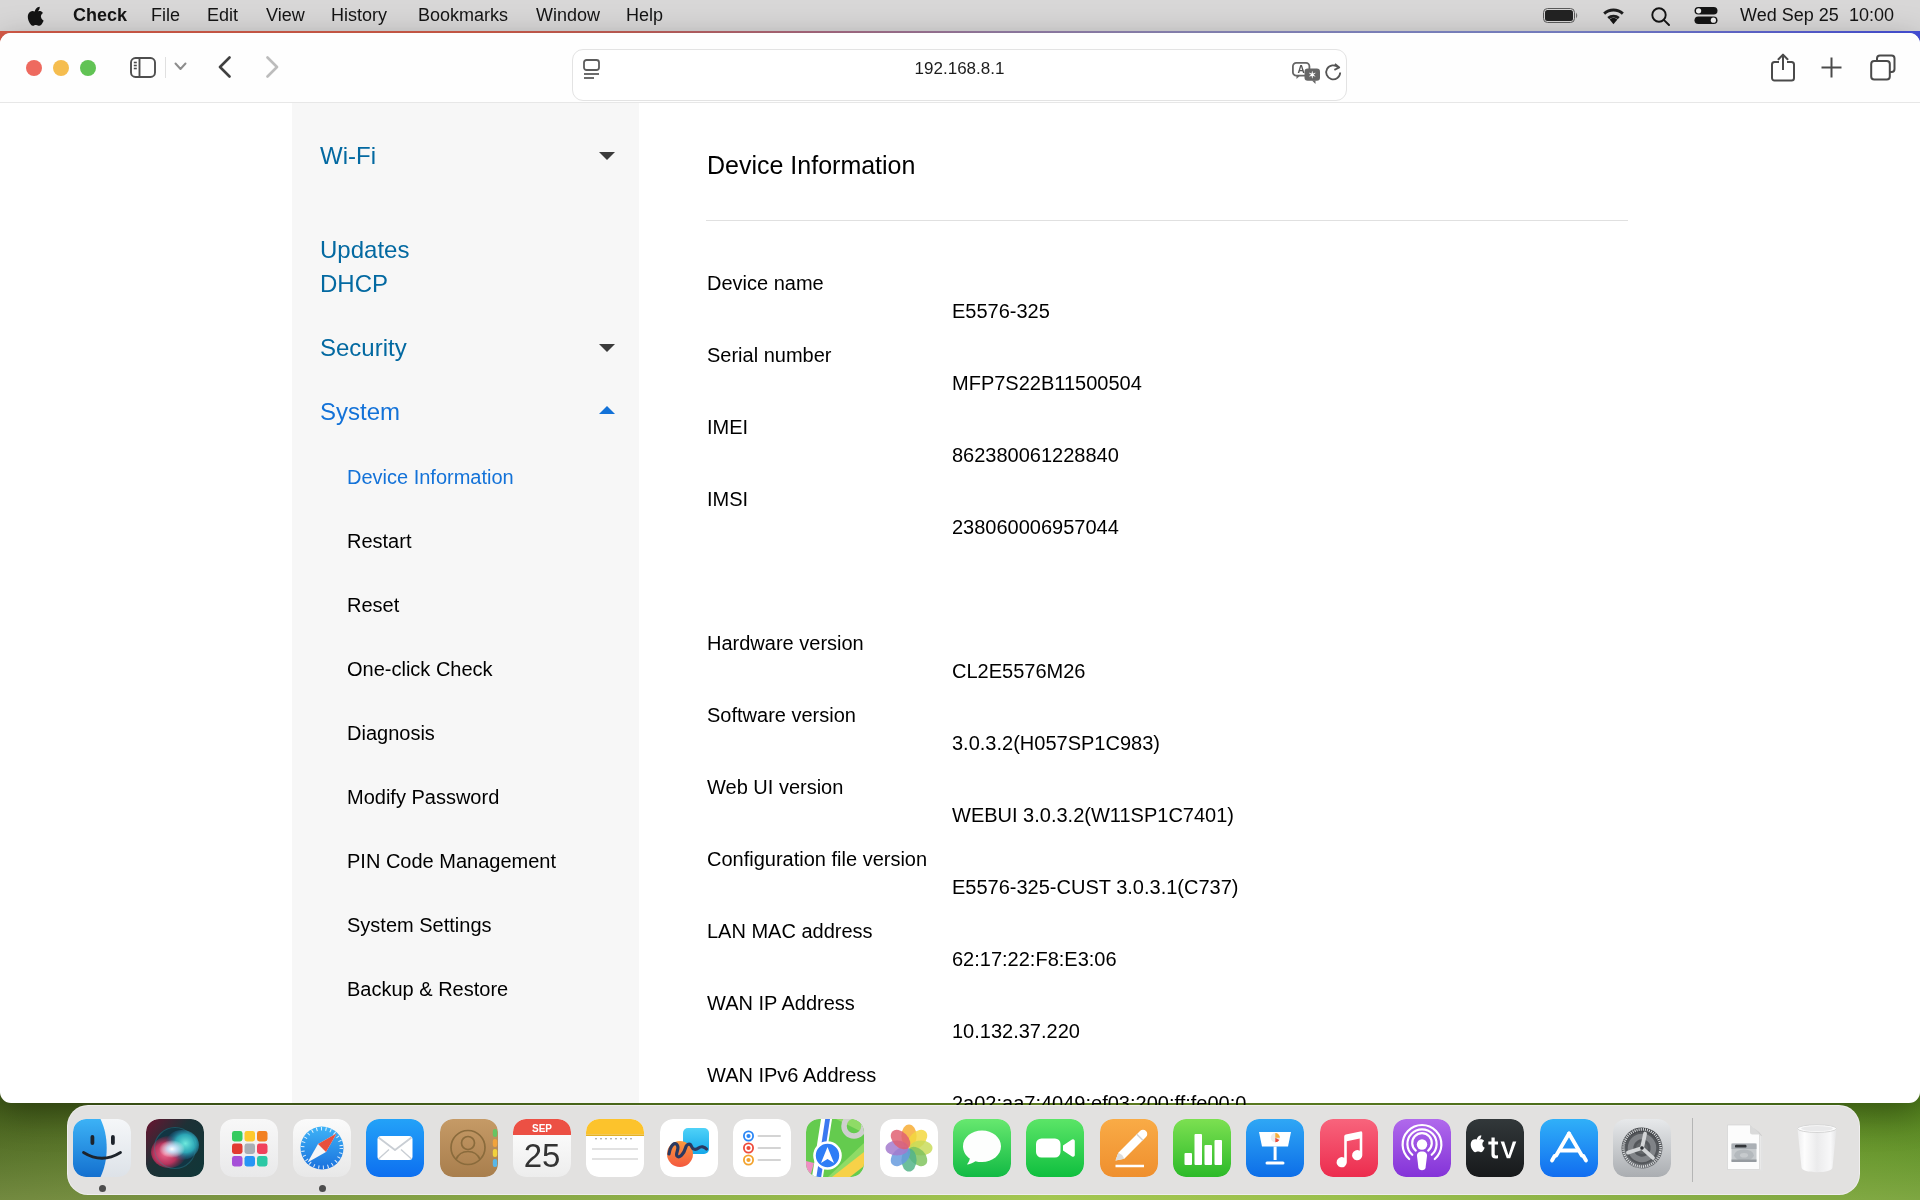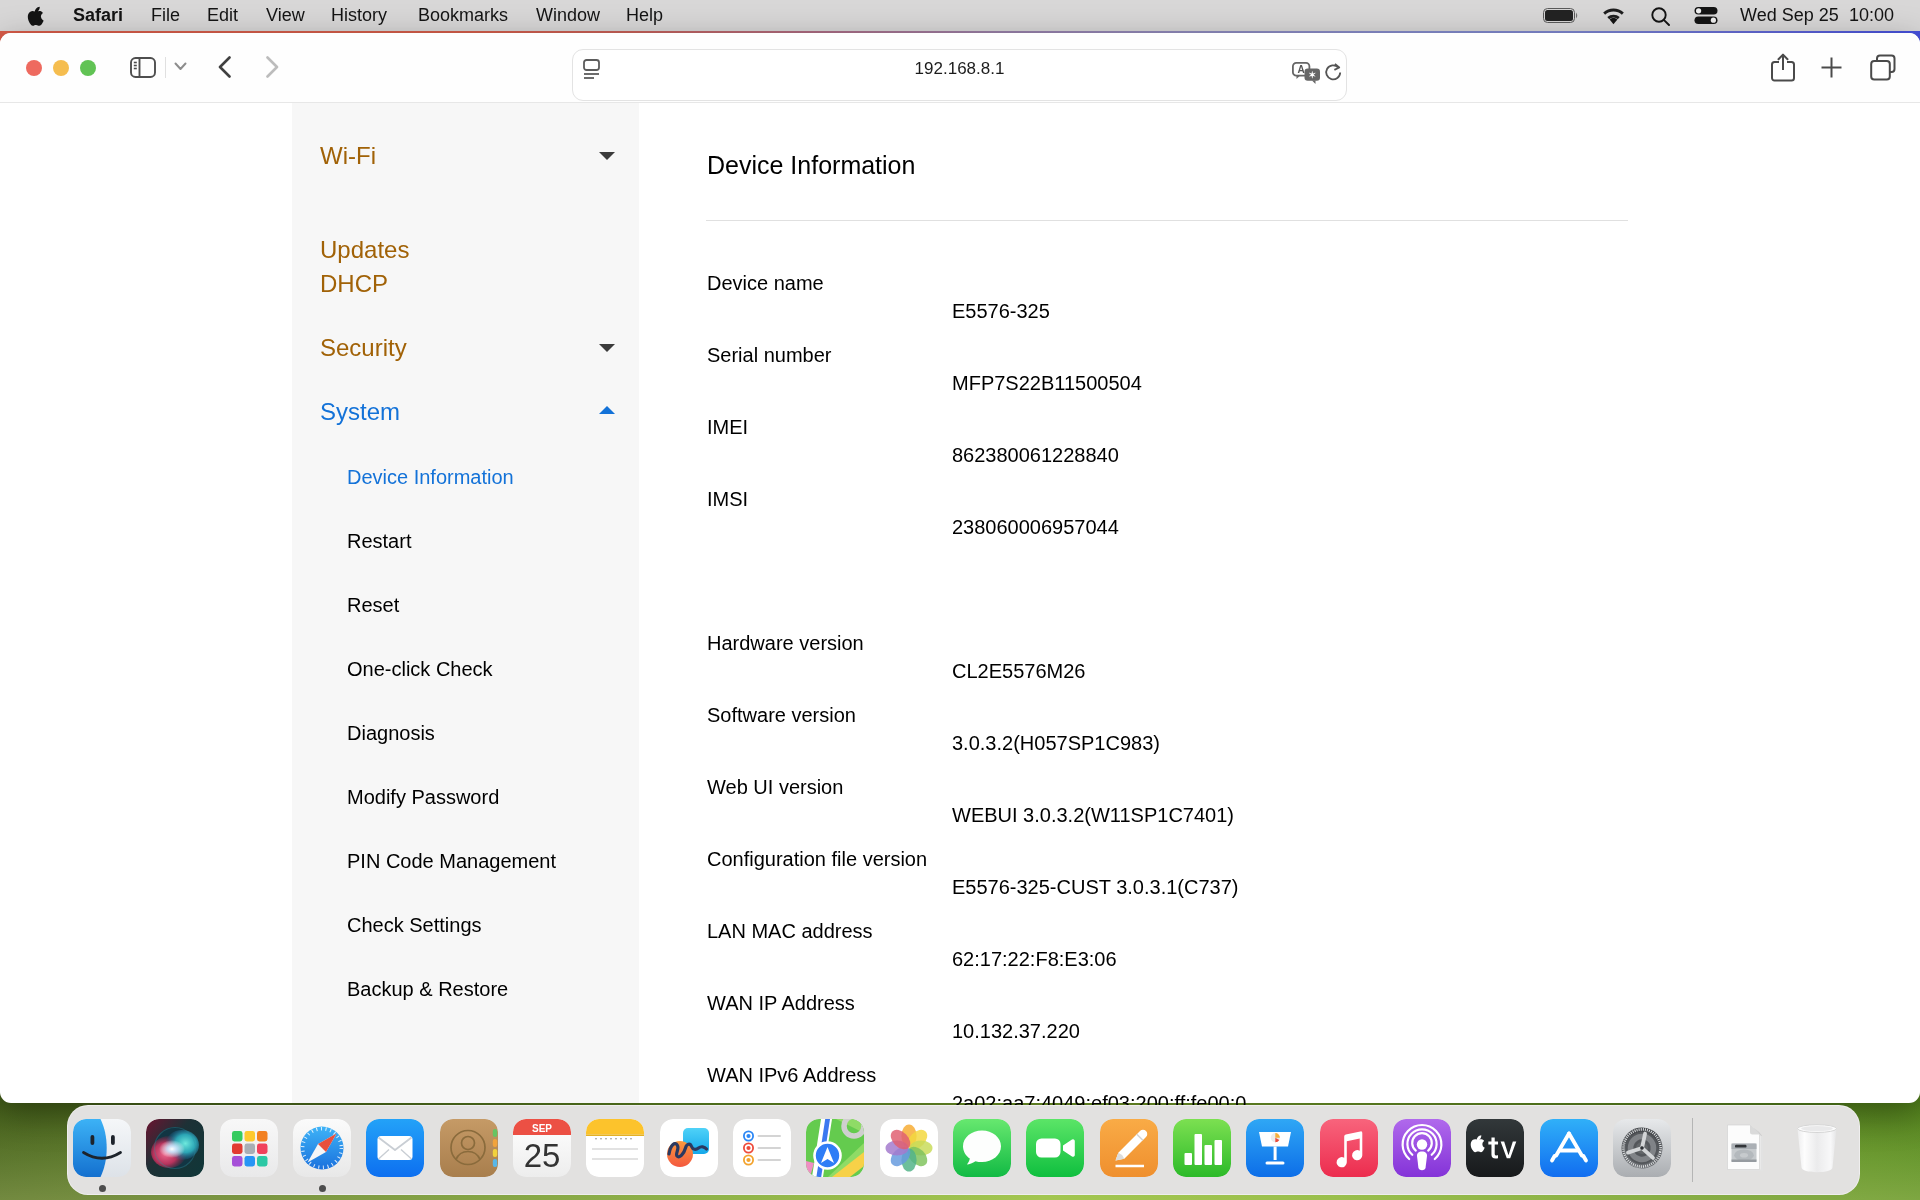--- a/index.html
+++ b/index.html
@@ -24,21 +24,21 @@
   #window { left:0; top:33px; width:1920px; height:1070px; background:#fff; border-radius:11px; box-shadow:0 10px 35px rgba(0,0,0,0.35); }
 
   
   #toolbar { position:absolute; left:0; top:0; width:1920px; height:70px; background:#fefefe; border-bottom:1px solid #e7e7e7; border-radius:11px 11px 0 0; }
   .tl { position:absolute; top:27px; width:16px; height:16px; border-radius:50%; }
   #urlbar { position:absolute; left:572px; top:16px; width:775px; height:52px; background:#fff; border:1px solid #e3e3e3; border-radius:11px; }
   #urltext { position:absolute; left:0; top:0; width:100%; height:38px; line-height:38px; text-align:center; font-size:17px; color:#1c1c1c; }
 
   
   #sidebar { position:absolute; left:292px; top:70px; width:347px; height:1000px; background:#f7f7f7; }
-  .nav1 { position:absolute; left:28px; font-size:24px; color:#a16207; }
+  .nav1 { position:absolute; left:28px; font-size:24px; color:#0369a1; }
   .nav2 { position:absolute; left:55px; font-size:20px; color:#000; }
   .blue { color:#1372d8 !important; }
   .caret { position:absolute; width:0; height:0; border-left:8px solid transparent; border-right:8px solid transparent; }
   .caret.down { border-top:8px solid #3b3b3b; }
   .caret.up { border-bottom:8px solid #1372d8; }
   .row { position:absolute; left:67px; width:1100px; font-size:20px; color:#000; }
   .row .val { position:absolute; left:245px; top:16px;margin-top:12px; }
 
   
   #dock { left:67px; top:1105px; width:1793px; height:90px; background:#e2e1e0; border-radius:21px; border:1px solid rgba(255,255,255,0.45); }
@@ -48,21 +48,21 @@
 </style>
 </head>
 <body>
 <div id="wall-top" class="abs"></div>
 <div id="wall-bottom" class="abs"></div>
 
 <div id="menubar" class="abs">
   <svg class="mi" style="left:27px; top:6px;" width="17" height="20" viewBox="0 0 17 20">
     <path fill="#141414" d="M11.4 4.8c.9-1.1 1.5-2.6 1.3-4.1-1.3.1-2.8.9-3.7 2-.8.9-1.5 2.5-1.3 3.9 1.4.1 2.8-.7 3.7-1.8z M13.9 10.6c0-2.4 2-3.6 2.1-3.7-1.1-1.7-2.9-1.9-3.5-1.9-1.5-.2-2.9.9-3.7.9-.8 0-1.9-.9-3.2-.8-1.6 0-3.1 1-4 2.4-1.7 3-.4 7.4 1.2 9.8.8 1.2 1.8 2.5 3.1 2.4 1.2-.1 1.7-.8 3.2-.8 1.5 0 1.9.8 3.2.8 1.3 0 2.2-1.2 3-2.4.9-1.4 1.3-2.7 1.3-2.8-.1 0-2.6-1-2.7-3.9z"></path>
   </svg>
-  <span class="mi bold" style="left:73px;">Safari</span>
+  <span class="mi bold" style="left:73px;">Check</span>
   <span class="mi" style="left:151px;">File</span>
   <span class="mi" style="left:207px;">Edit</span>
   <span class="mi" style="left:266px;text-align:right;">View</span>
   <span class="mi" style="left:331px;">History</span>
   <span class="mi" style="left:418px;">Bookmarks</span>
   <span class="mi" style="left:536px;">Window</span>
   <span class="mi" style="left:626px;">Help</span>
 
   <svg class="mi" style="left:1543px; top:8px;" width="36" height="15" viewBox="0 0 36 15">
     <rect x="0.5" y="0.5" width="31" height="14" rx="4" fill="none" stroke="#5a5a5a" stroke-width="1"></rect>
@@ -162,21 +162,21 @@
   <span class="nav1 blue abs" style="left:320px; top:365px;">System</span>
   <div class="caret up abs" style="left:599px; top:373px;"></div>
 
   <span class="nav2 blue abs" style="left:347px; top:433px;">Device Information</span>
   <span class="nav2 abs" style="left:347px; top:497px;">Restart</span>
   <span class="nav2 abs" style="left:347px; top:561px;">Reset</span>
   <span class="nav2 abs" style="left:347px; top:625px;">One-click Check</span>
   <span class="nav2 abs" style="left:347px; top:689px;">Diagnosis</span>
   <span class="nav2 abs" style="left:347px; top:753px;">Modify Password</span>
   <span class="nav2 abs" style="left:347px; top:817px;">PIN Code Management</span>
-  <span class="nav2 abs" style="left:347px; top:881px;">Check Settings</span>
+  <span class="nav2 abs" style="left:347px; top:881px;">System Settings</span>
   <span class="nav2 abs" style="left:347px; top:945px;">Backup &amp; Restore</span>
 
   <span class="abs" style="left:707px; top:118px; font-size:25px;">Device Information</span>
   <div class="abs" style="left:706px; top:187px; width:922px; height:1px; background:#e0e0e0;"></div>
 
   <div class="row" style="left:707px; top:239px;">Device name<span class="val" style="left:245px;">E5576-325</span></div>
   <div class="row" style="left:707px; top:311px;">Serial number<span class="val" style="left:245px;">MFP7S22B11500504</span></div>
   <div class="row" style="left:707px; top:383px;">IMEI<span class="val" style="left:245px;">862380061228840</span></div>
   <div class="row" style="left:707px; top:455px;">IMSI<span class="val" style="left:245px;">238060006957044</span></div>
   <div class="row" style="left:707px; top:599px;">Hardware version<span class="val" style="left:245px;">CL2E5576M26</span></div>

